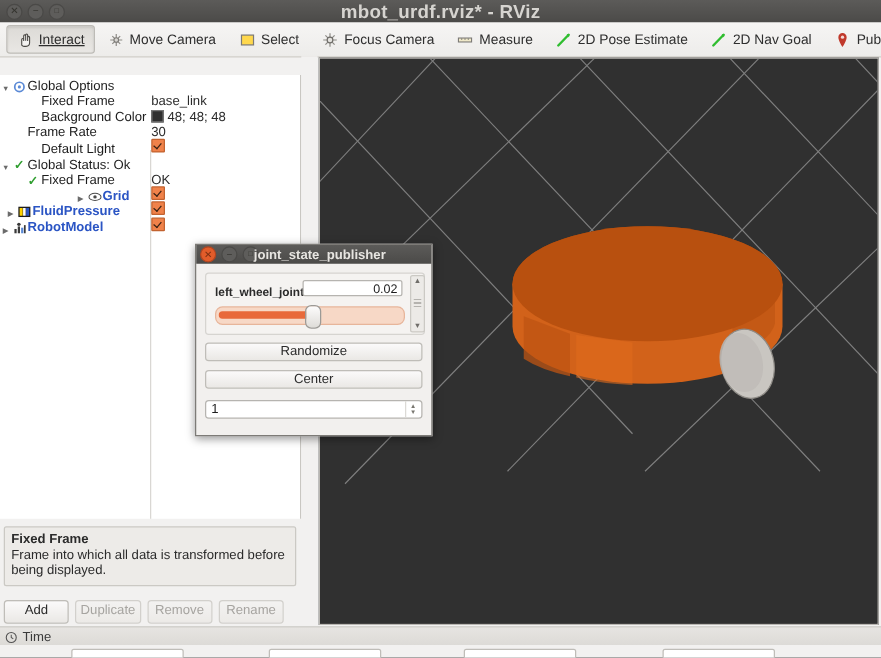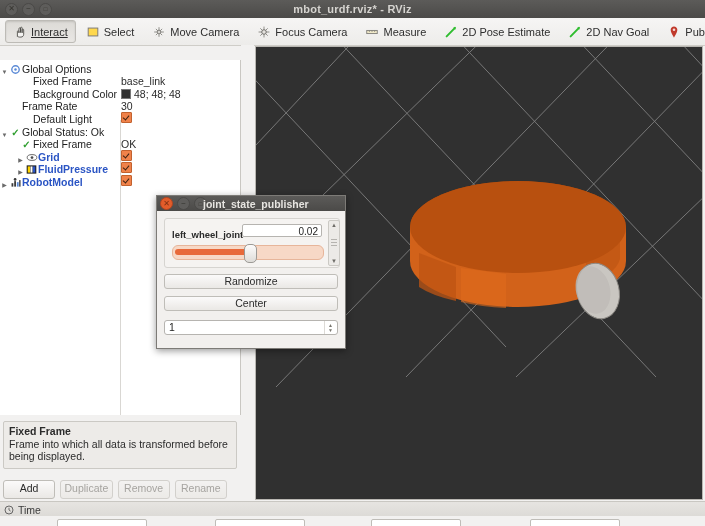--- a/index.html
+++ b/index.html
@@ -20,21 +20,21 @@
   .wbtns{display:flex;align-items:center;gap:4px;margin-left:5px;}
   .wb{width:11px;height:11px;border-radius:50%;position:relative;
       background:#5e5d5b;border:1px solid #4a4947;}
   .wb i{position:absolute;left:0;top:0;right:0;bottom:0;
       display:flex;align-items:center;justify-content:center;
       font-style:normal;font-size:8px;color:#35342f;line-height:1;}
   .wb.close{background:#5e5d5b;}
   .wb.dot-sq i{font-size:6px;}
   .wtitle{
     position:absolute;left:0;right:0;text-align:center;
-    font-size:11px;font-weight:bold;color:#d6d4d0;
+    font-size:15px;font-weight:bold;color:#d6d4d0;
     letter-spacing:.2px;pointer-events:none;
   }
 
   
   .toolbar{
     position:absolute;left:0;top:18px;width:705px;height:27px;
     background:linear-gradient(180deg,#f6f5f4 0%,#edecea 100%);
     border-bottom:1px solid #cfcdc8;
     display:flex;align-items:center;
   }
@@ -210,33 +210,33 @@
 
     <div class="tbtn active">
       <svg class="tico" viewBox="0 0 16 16">
         <path d="M5 13V7.5a.9.9 0 0 1 1.8 0V9V4.2a.9.9 0 0 1 1.8 0V8.6V3.4a.9.9 0 0 1 1.8 0V9V5.6a.9.9 0 0 1 1.8 0v5c0 2-1.3 3.2-3.2 3.2H7.4c-1.2 0-1.6-.5-2.4-1.2z" fill="#f4f3f1" stroke="#4c4a46" stroke-width="1"></path>
       </svg>
       <span>Interact</span>
     </div>
 
     <div class="tbtn">
       <svg class="tico" viewBox="0 0 16 16">
-        <rect x="2.5" y="3.5" width="11" height="9" fill="#ffd84d" stroke="#7c7a76" stroke-width="1.1"></rect>
-      </svg>
-      <span>Select</span>
-    </div>
-
-    <div class="tbtn">
-      <svg class="tico" viewBox="0 0 16 16">
         <g stroke="#8d8b86" stroke-width="1.1" fill="none">
           <path d="M8 2.5v11M2.5 8h11M4.4 4.4l7.2 7.2M11.6 4.4l-7.2 7.2"></path>
         </g>
         <circle cx="8" cy="8" r="2.1" fill="#d8d6d2" stroke="#7c7a76" stroke-width="1"></circle>
       </svg>
       <span>Move Camera</span>
+    </div>
+
+    <div class="tbtn">
+      <svg class="tico" viewBox="0 0 16 16">
+        <rect x="2.5" y="3.5" width="11" height="9" fill="#ffd84d" stroke="#7c7a76" stroke-width="1.1"></rect>
+      </svg>
+      <span>Select</span>
     </div>
 
     <div class="tbtn">
       <svg class="tico" viewBox="0 0 16 16">
         <g stroke="#8d8b86" stroke-width="1.1" fill="none">
           <path d="M8 1.8v12.4M1.8 8h12.4M3.8 3.8l8.4 8.4M12.2 3.8l-8.4 8.4"></path>
         </g>
         <circle cx="8" cy="8" r="2.6" fill="#e4e2de" stroke="#6f6d69" stroke-width="1.1"></circle>
       </svg>
       <span>Focus Camera</span>
@@ -326,32 +326,32 @@
           <span class="tvalcol"></span>
         </div>
         <div class="trow" style="padding-left: 11px;">
           <span class="tw"></span>
           <span class="ticon">
             <span class="okmark">✓</span>
           </span>
           <span class="tlabel">Fixed Frame</span>
           <span class="tvalcol">OK</span>
         </div>
-        <div class="trow" style="padding-left: 16px;">
+        <div class="trow" style="padding-left: 16px; margin-left: 44px;">
           <span class="tw">▶</span>
           <span class="ticon">
             <svg width="12" height="11" viewBox="0 0 16 16">
               <ellipse cx="8" cy="8" rx="7" ry="4.2" fill="none" stroke="#4a4a4a" stroke-width="1.2"></ellipse>
               <circle cx="8" cy="8" r="2" fill="#4a4a4a"></circle>
             </svg>
           </span>
           <span class="tlabel link">Grid</span>
           <span class="tvalcol"><span class="chk"></span></span>
         </div>
-        <div class="trow" style="padding-left: 16px;">
+        <div class="trow" style="padding-left: 4px;">
           <span class="tw">▶</span>
           <span class="ticon">
             <svg width="11" height="11" viewBox="0 0 16 16">
               <rect x="1" y="2" width="14" height="12" fill="#1d1d1d"></rect>
               <rect x="2.5" y="3.5" width="3.5" height="9" fill="#ffd400"></rect>
               <rect x="6.5" y="3.5" width="3" height="9" fill="#ffffff"></rect>
               <rect x="10" y="3.5" width="3.5" height="9" fill="#2b55c4"></rect>
             </svg>
           </span>
           <span class="tlabel link">FluidPressure</span>

